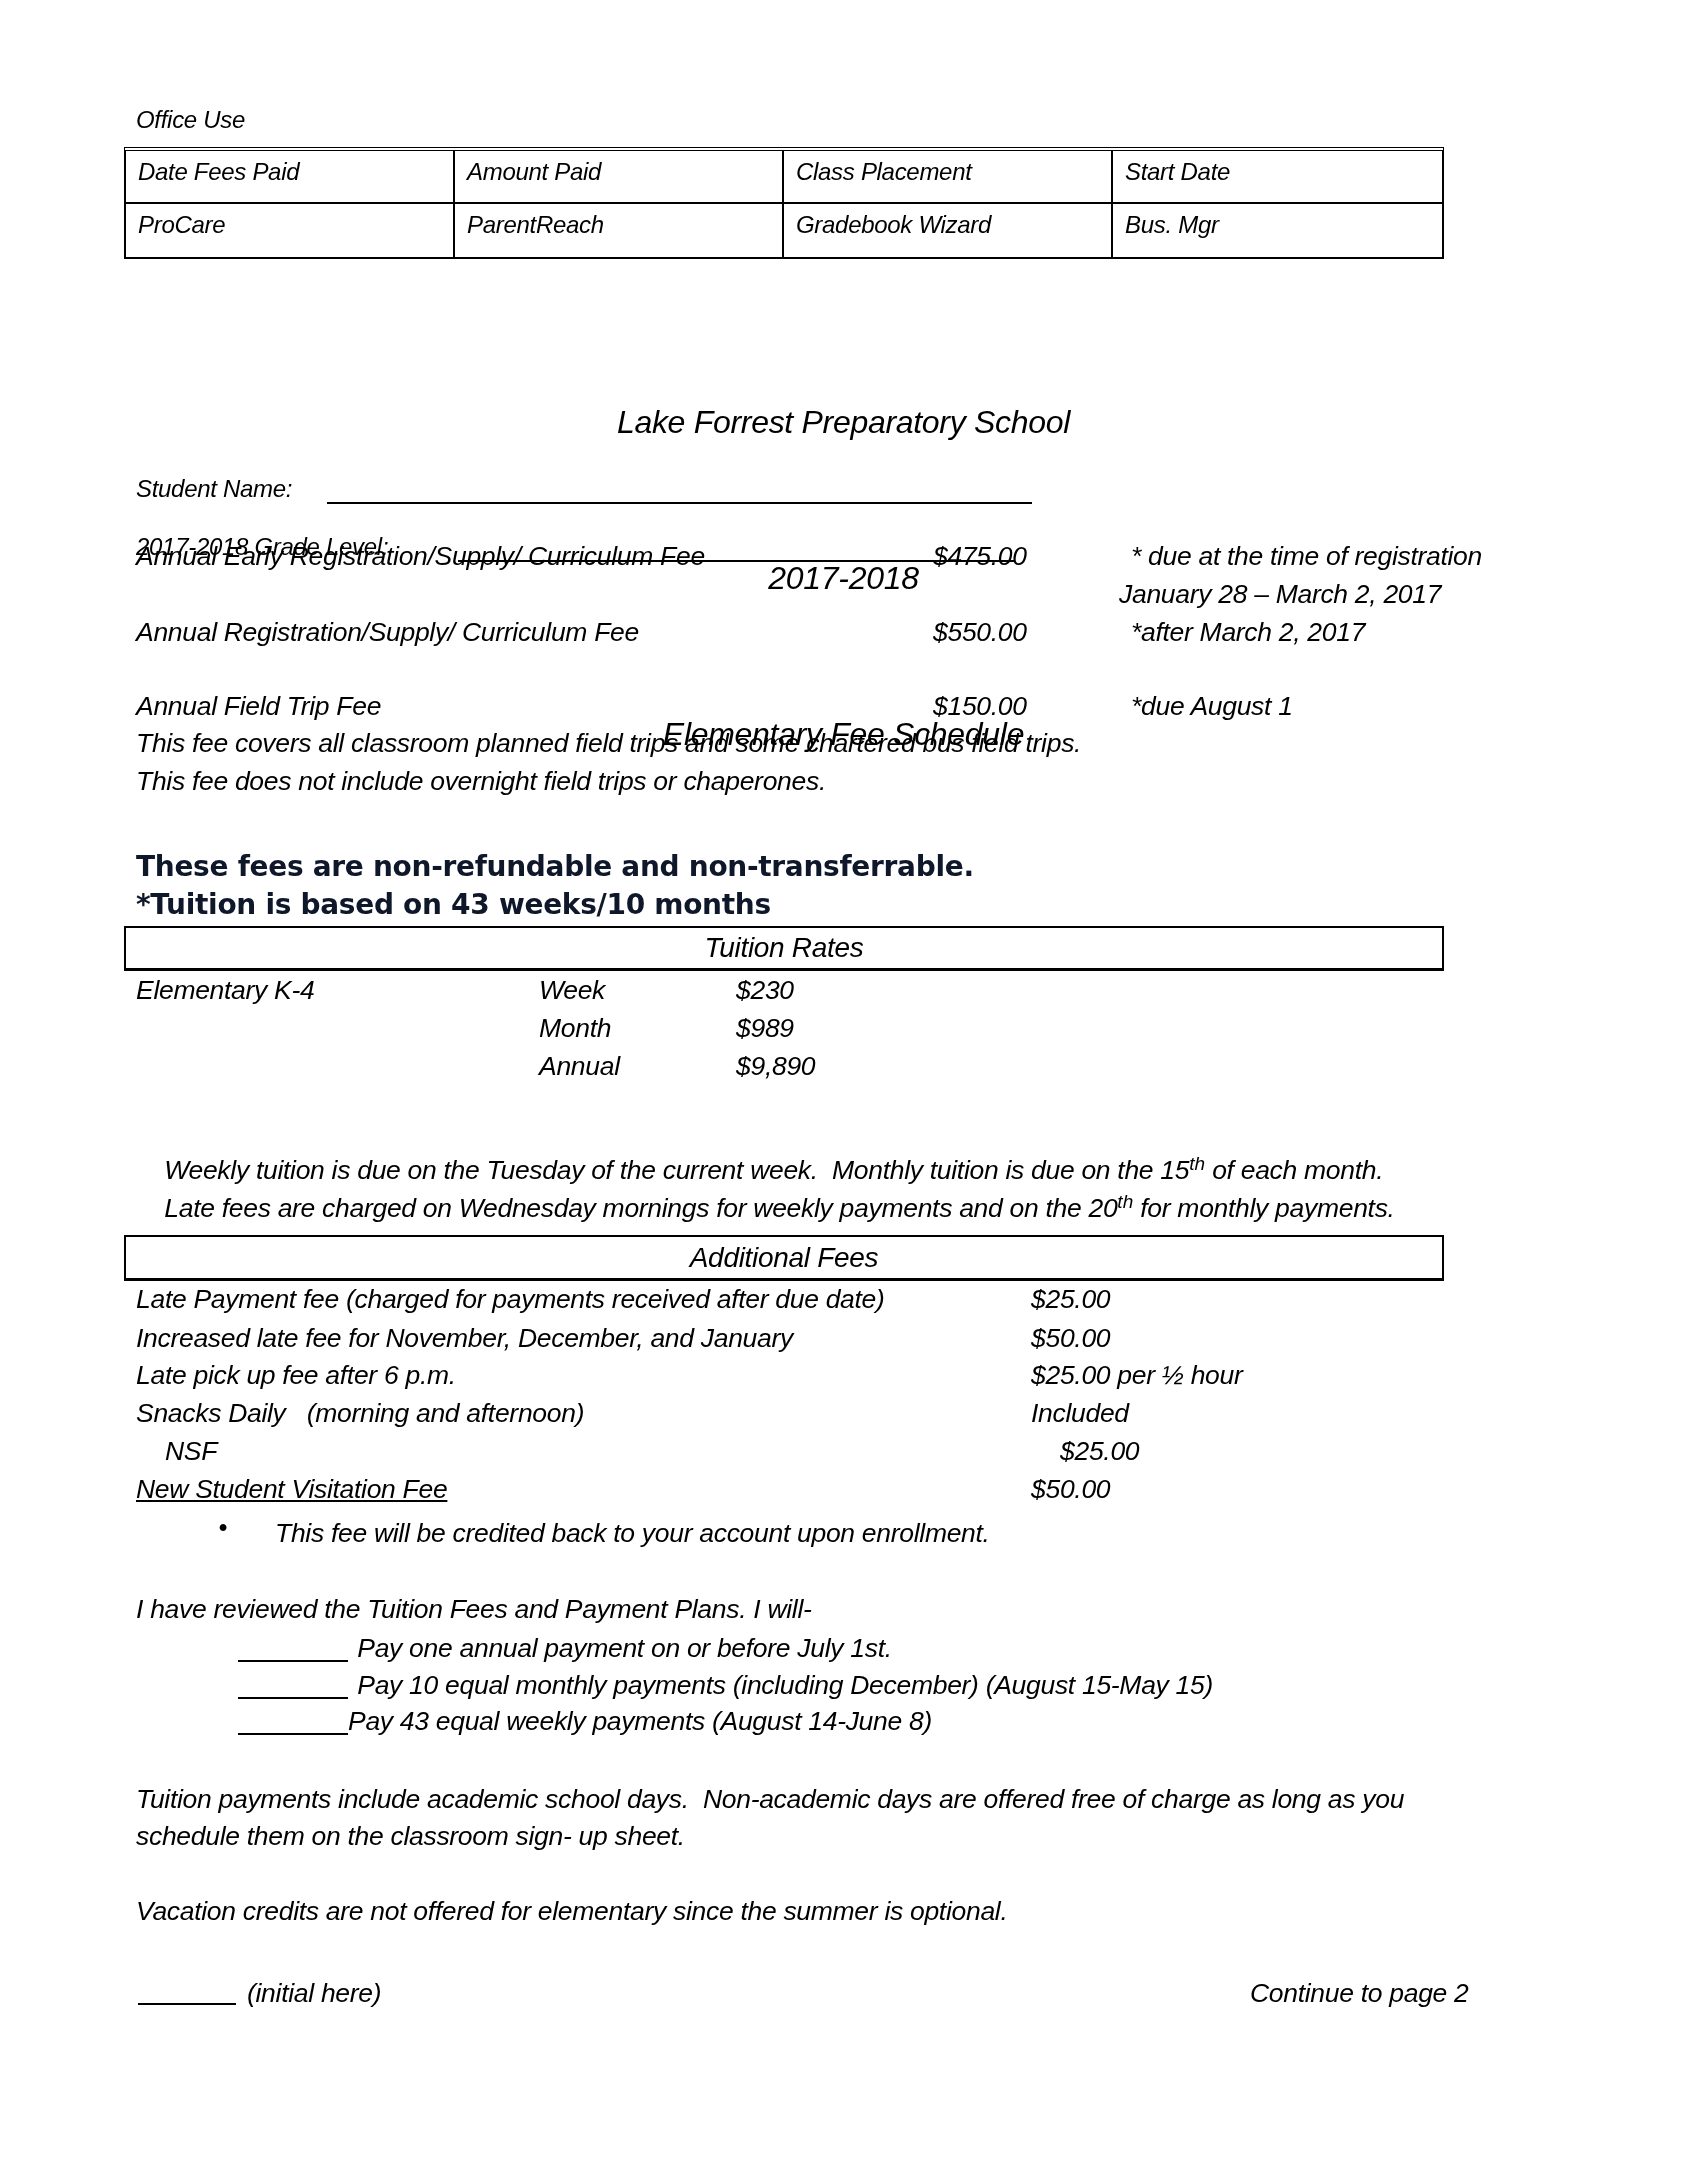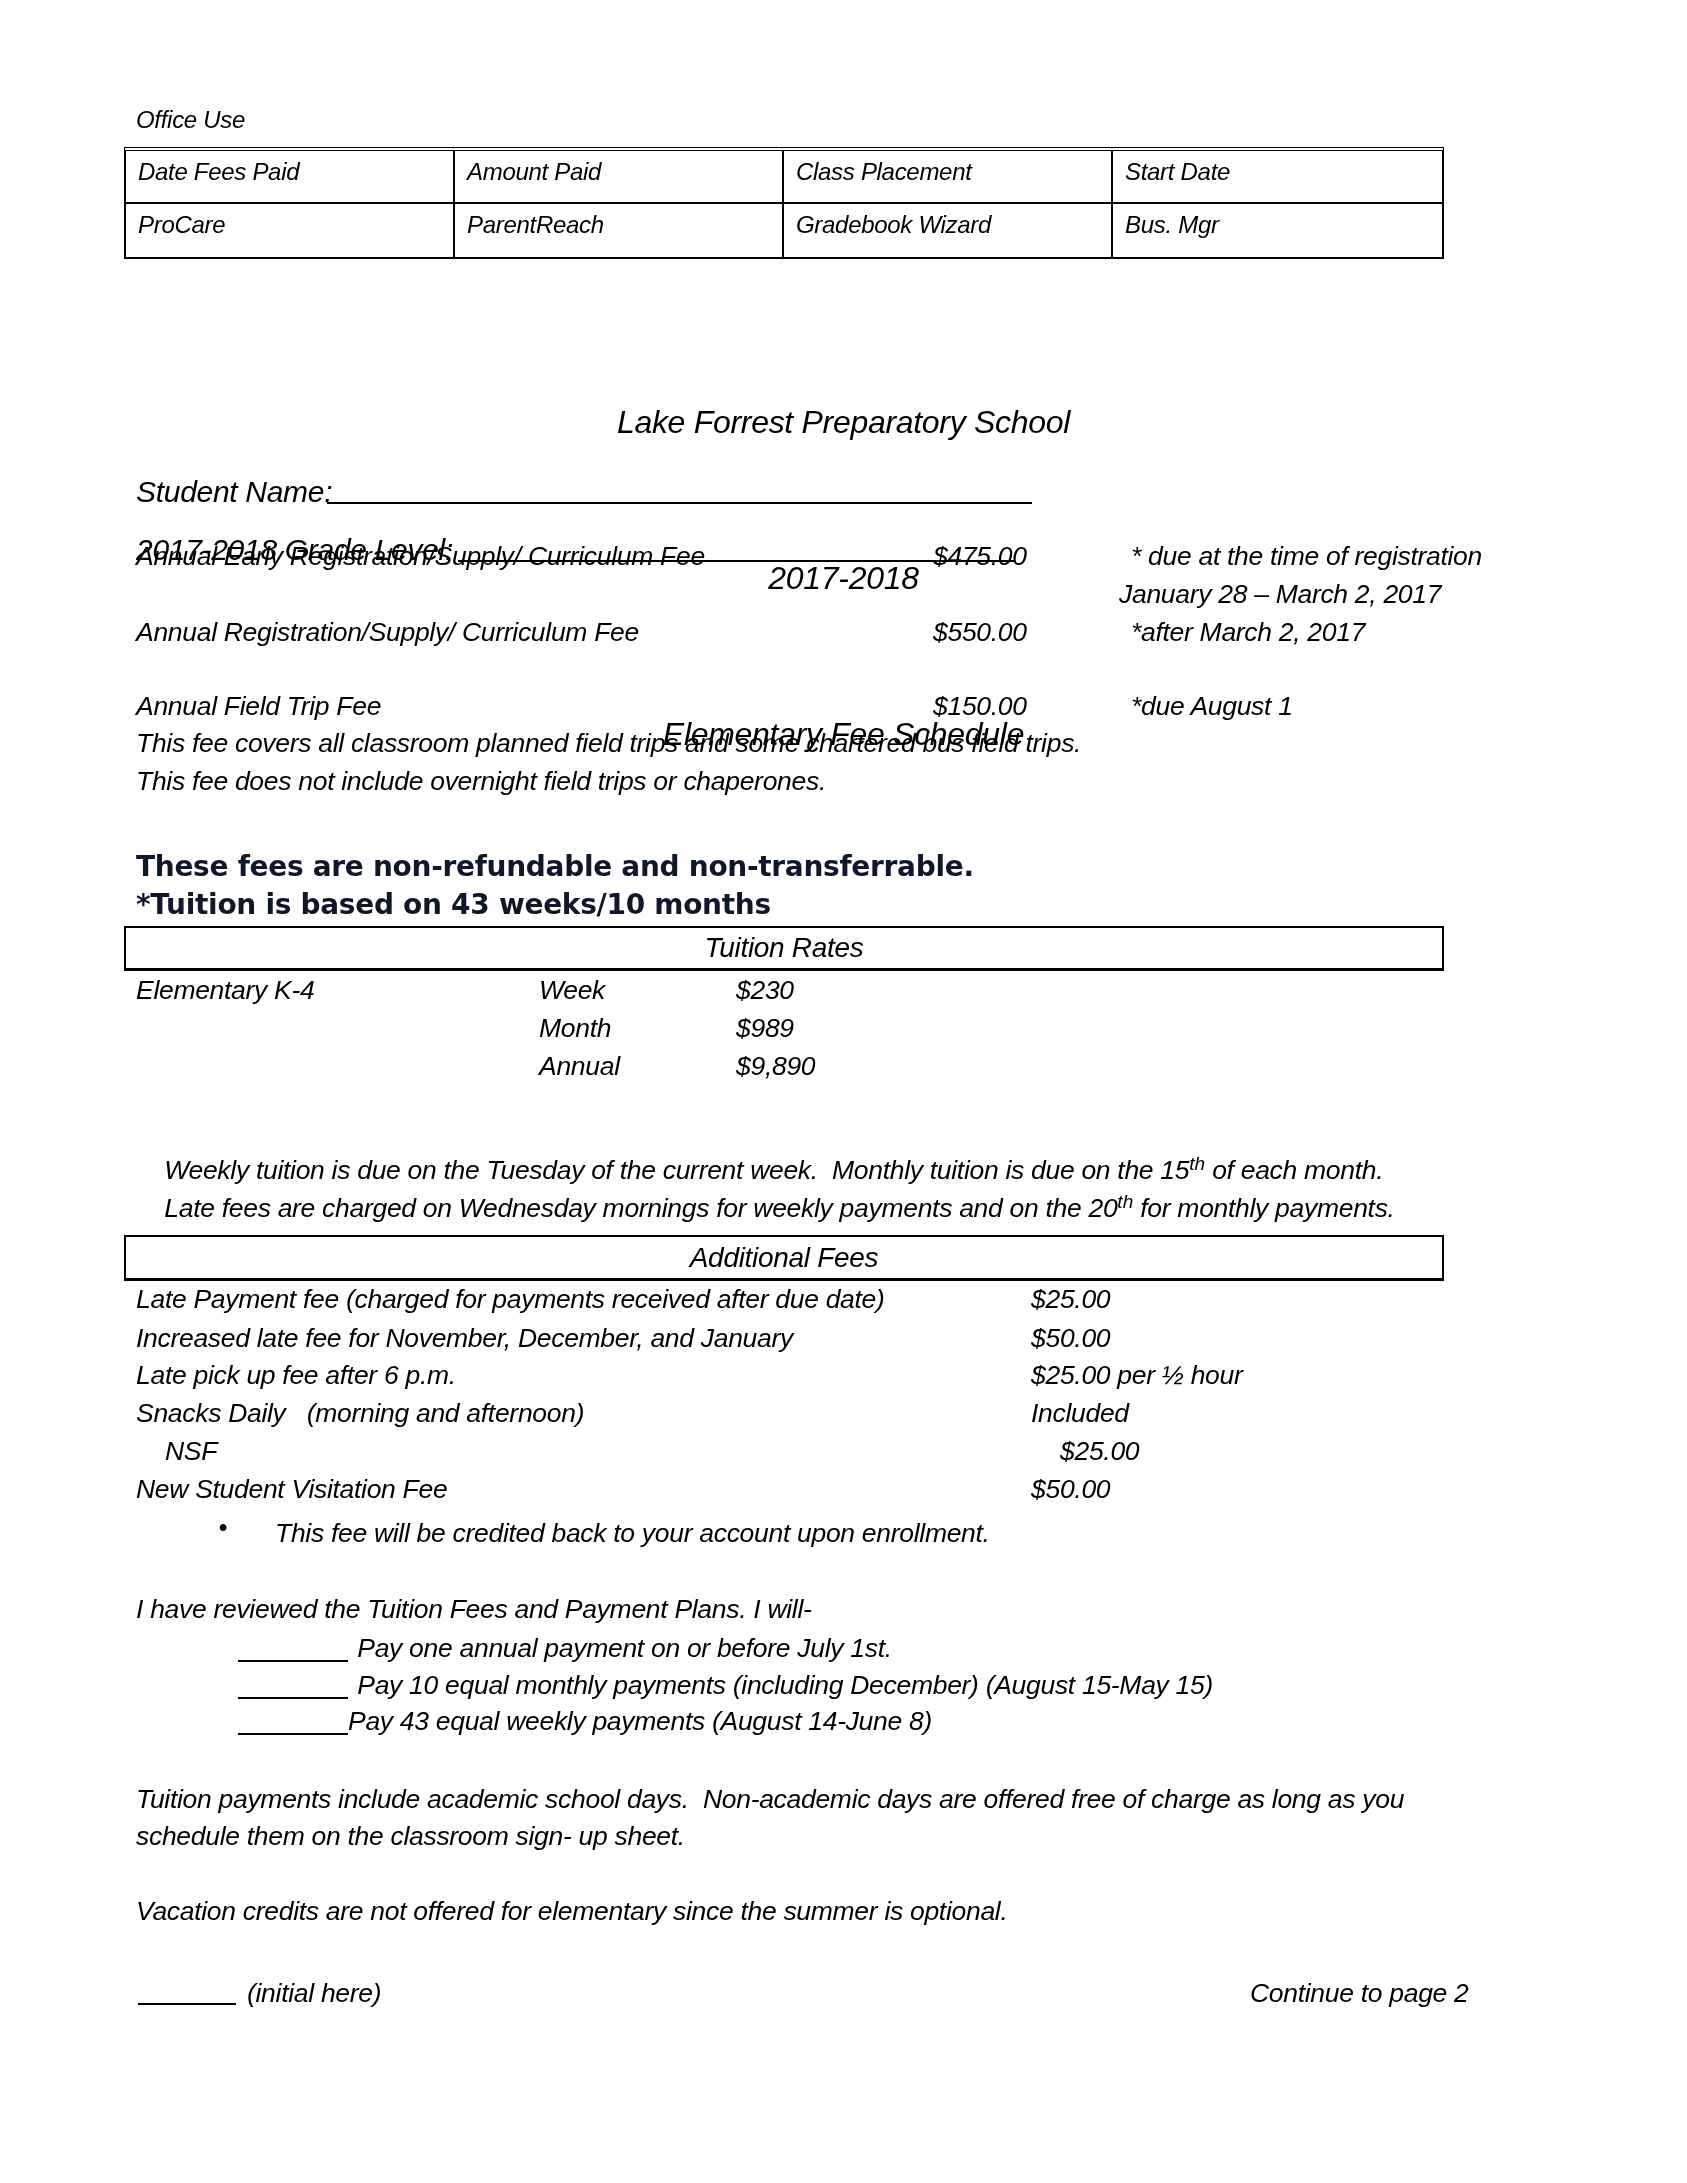--- a/index.html
+++ b/index.html
@@ -12,21 +12,21 @@
     letter-spacing:-0.3px;white-space:pre;color:#000;
   }
   .comicbold{
     font-family:"DejaVu Sans",sans-serif;font-weight:700;font-style:normal;
     letter-spacing:-0.3px;white-space:pre;color:#0f172a;
   }
   .abs{position:absolute;line-height:1.15;}
   .fs36{font-size:24px;}
   .fs40{font-size:26.5px;}
   .fs42{font-size:28px;}
-  .fs44{font-size:30px;}
+  .fs44{font-size:24px;}
   .fs48{font-size:32px;}
   .row{position:absolute;left:0;width:1687px;height:37px;}
   .row > span{position:absolute;top:0;}
   .blank{
     display:inline-block;height:0;border-bottom:2.6px solid #000;
     vertical-align:-5.3px;
   }
   
   .office-table{
     position:absolute;left:124px;top:147px;width:1320px;height:112px;
@@ -150,21 +150,21 @@
   </div>
   <div class="row" style="top:1398px;">
     <span class="hand fs40" style="left:136px;">Snacks Daily   (morning and afternoon)</span>
     <span class="hand fs40" style="left:1031px;">Included</span>
   </div>
   <div class="row" style="top:1436px;margin-left:29px;">
     <span class="hand fs40" style="left:136px;">NSF</span>
     <span class="hand fs40" style="left:1031px;">$25.00</span>
   </div>
   <div class="row" style="top:1474px;">
-    <span class="hand fs40" style="left:136px;">New Student Visitation Fee</span>
+    <span class="hand fs40" style="left:136px;text-decoration:underline;">New Student Visitation Fee</span>
     <span class="hand fs40" style="left:1031px;">$50.00</span>
   </div>
 
   <div class="row" style="top:1515px;">
     <span class="bullet-dot" style="left:218px;top:-2.6px;">•</span>
     <span class="hand fs40" style="left:275px;top:2.6px;">This fee will be credited back to your account upon enrollment.</span>
   </div>
 
   <span class="abs hand fs40" style="left:136px;top:1594px;">I have reviewed the Tuition Fees and Payment Plans. I will-</span>
   <div class="row" style="top:1633px;">

